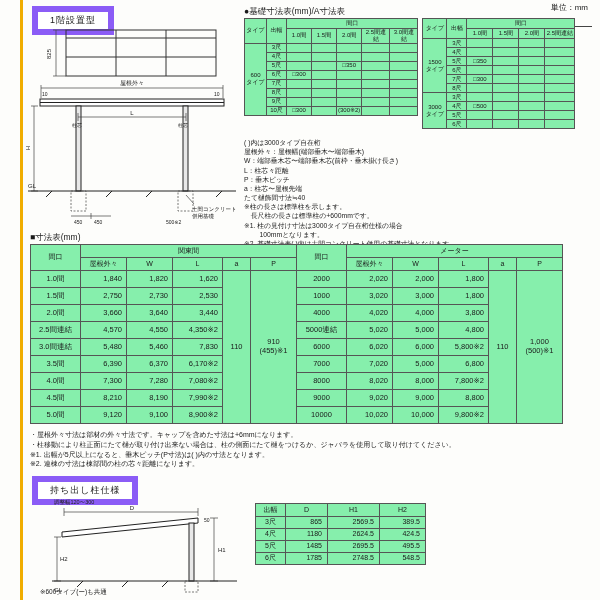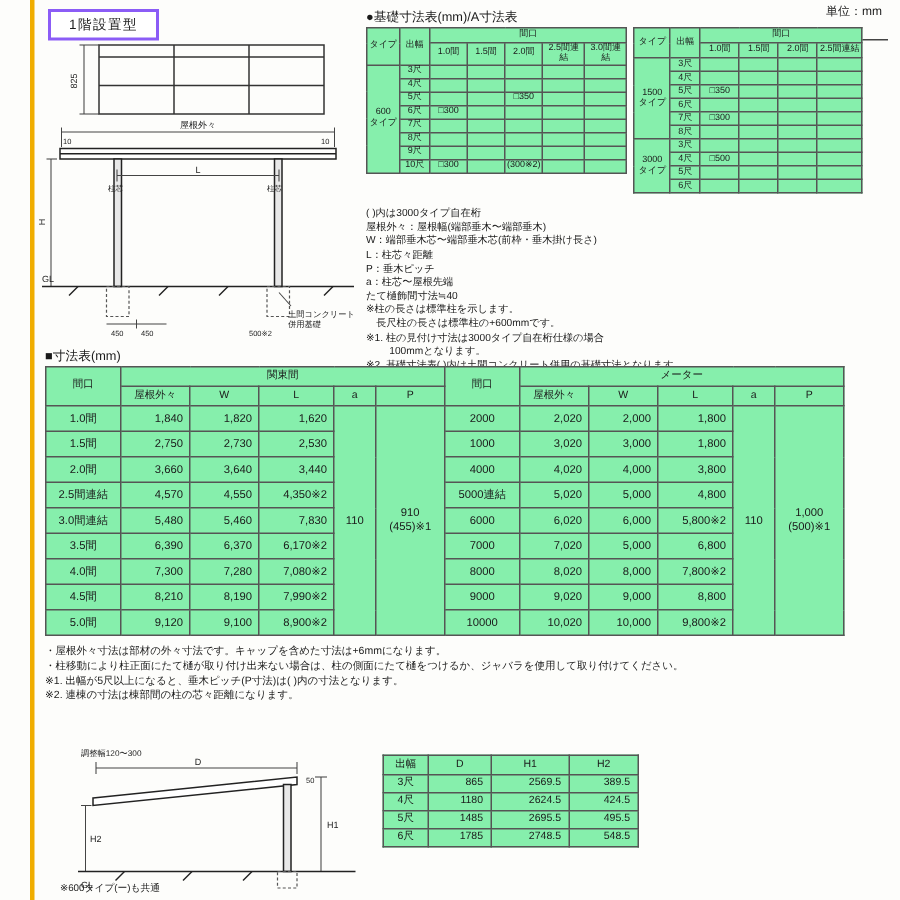--- a/index.html
+++ b/index.html
@@ -1,20 +1,20 @@
 <!DOCTYPE html>
 <html><head>
 <meta charset="utf-8">
 <style>
   *{box-sizing:border-box;margin:0;padding:0;}
   html,body{width:600px;height:600px;}
   body{font-family:"Liberation Sans","DejaVu Sans",sans-serif;background:#fdfdfb;color:#1a1a1a;}
   #page{position:relative;width:600px;height:600px;overflow:hidden;background:#fdfdfb;}
   .accent{position:absolute;left:20px;top:0;width:3px;height:600px;background:#f0ad00;}
-  .titlebox{position:absolute;border:2px solid #8b5cf6;background:#fff;font-size:9px;padding:2px 12px;letter-spacing:1px;}
+  .titlebox{position:absolute;border:6px solid #8b5cf6;background:#fff;font-size:9px;padding:2px 12px;letter-spacing:1px;}
   .secTitle{position:absolute;font-size:8.5px;font-weight:normal;}
   .unit{position:absolute;right:8px;top:2px;font-size:8px;border-bottom:1px solid #444;padding:0 4px 13px 4px;}
   table{border-collapse:collapse;background:#86efac;}
   .tbl th,.tbl td{border:1px solid #555;font-weight:normal;white-space:pre-line;line-height:1.15;}
   
   .found th{font-size:6px;height:10px;padding:0 1px;text-align:center;}
   .found td{font-size:6px;height:9px;padding:0 1px;text-align:center;}
   #foundation-tables{position:absolute;left:244px;top:18px;display:flex;gap:4px;align-items:flex-start;}
   #foundation-notes{position:absolute;left:244px;top:138px;font-size:6.8px;line-height:1.35;width:345px;}
   
@@ -468,20 +468,21 @@
       </tbody>
   </table>
 
   <div id="main-notes">
       <div>・屋根外々寸法は部材の外々寸法です。キャップを含めた寸法は+6mmになります。</div>
       <div>・柱移動により柱正面にたて樋が取り付け出来ない場合は、柱の側面にたて樋をつけるか、ジャバラを使用して取り付けてください。</div>
       <div>※1. 出幅が5尺以上になると、垂木ピッチ(P寸法)は( )内の寸法となります。</div>
       <div>※2. 連棟の寸法は棟部間の柱の芯々距離になります。</div>
     </div>
 
+  <div class="titlebox" style="left:32px;top:476px;">持ち出し柱仕様</div>
 
   <svg class="drawing" style="left:52px;top:494px;" width="190" height="102" viewBox="0 0 190 102">
     <text x="2" y="10" font-size="5.5">調整幅120〜300</text>
     <g stroke="#444" stroke-width="0.7">
       <line x1="12" y1="18" x2="146" y2="18"></line>
       <line x1="12" y1="14" x2="12" y2="22"></line>
       <line x1="146" y1="14" x2="146" y2="22"></line>
     </g>
     <text x="80" y="16" font-size="6" text-anchor="middle">D</text>
 

